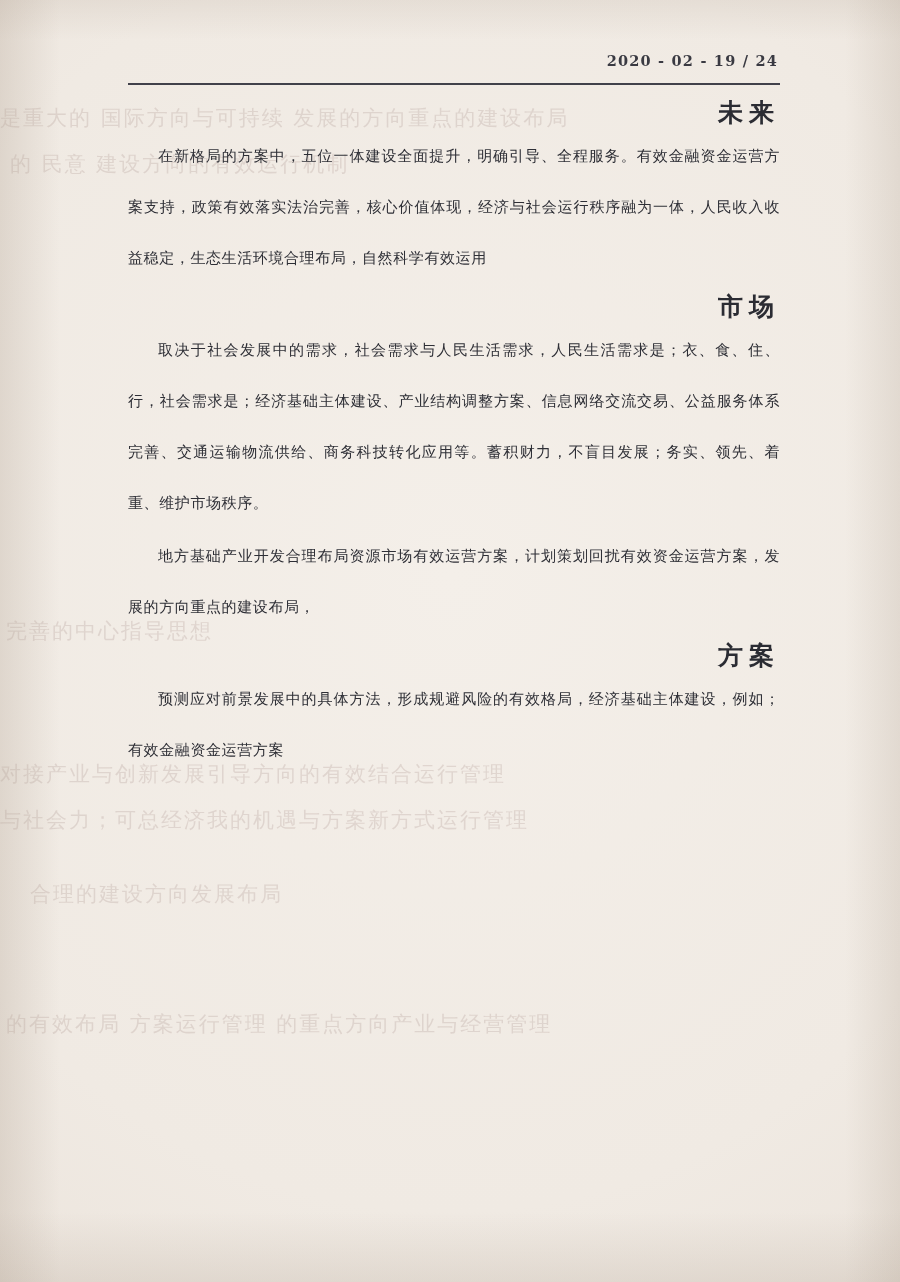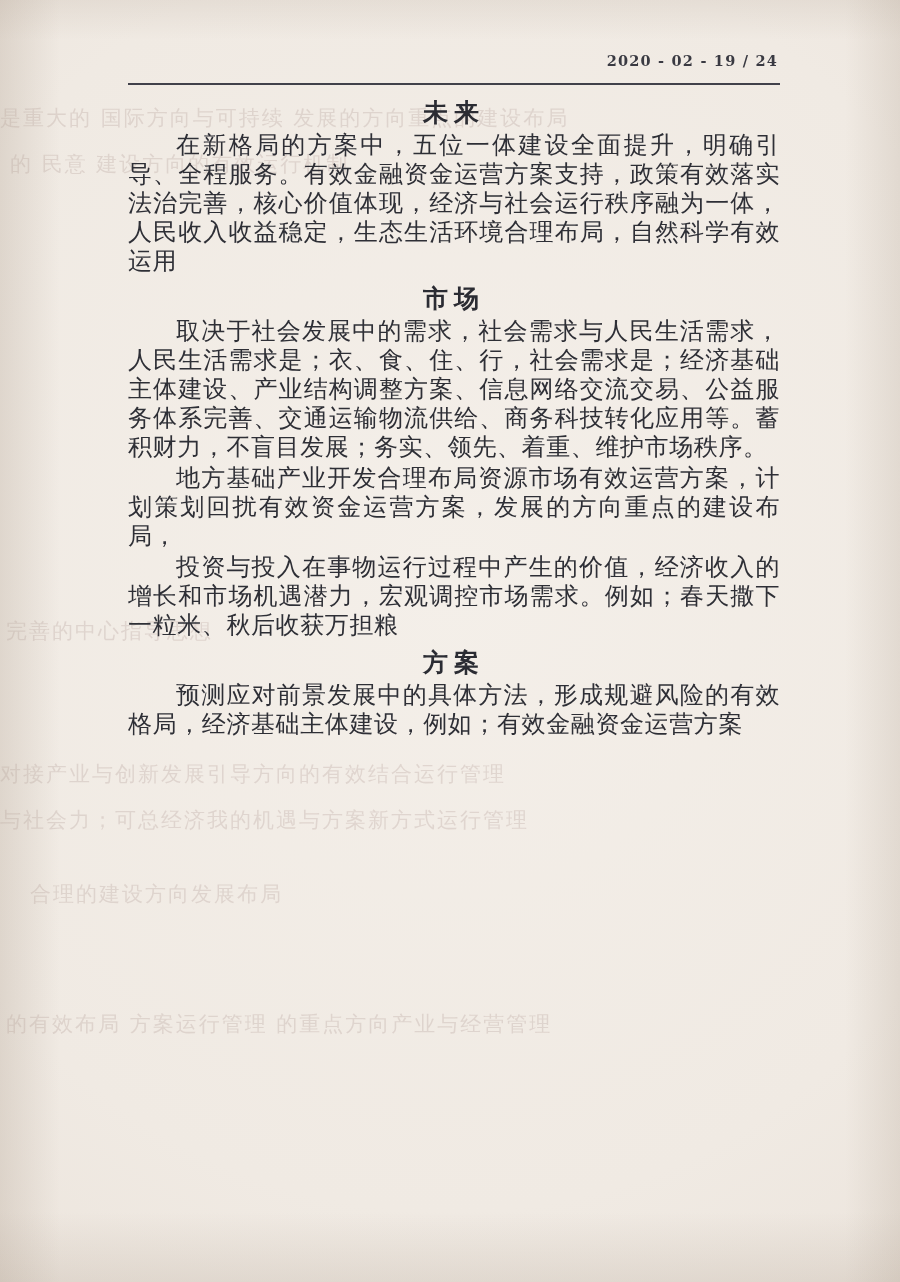--- a/index.html
+++ b/index.html
@@ -81,33 +81,33 @@
 
   .doc-body {
     position: relative;
     z-index: 2;
     color: #2e2f36;
   }
 
   h2.section-title {
     font-size: 25px;
     font-weight: 700;
-    text-align: center;
+    text-align: right;
     margin: 0;
     padding: 4px 0 2px 0;
     letter-spacing: 6px;
     color: #2b2c33;
   }
   h2.section-title.first {
     padding-top: 6px;
   }
 
   p.para {
-    font-size: 24px;
-    line-height: 29px;
+    font-size: 15px;
+    line-height: 51px;
     margin: 0 0 2px 0;
     text-indent: 2em;
     text-align: justify;
     text-justify: inter-ideograph;
     letter-spacing: 0.6px;
     color: #2e2f36;
   }
 </style>
 </head>
 <body>
@@ -132,20 +132,19 @@
     <div class="doc-body">
 
       <h2 class="section-title first">未来</h2>
       <p class="para">在新格局的方案中，五位一体建设全面提升，明确引导、全程服务。有效金融资金运营方案支持，政策有效落实法治完善，核心价值体现，经济与社会运行秩序融为一体，人民收入收益稳定，生态生活环境合理布局，自然科学有效运用</p>
 
       <h2 class="section-title">市场</h2>
       <p class="para">取决于社会发展中的需求，社会需求与人民生活需求，人民生活需求是；衣、食、住、行，社会需求是；经济基础主体建设、产业结构调整方案、信息网络交流交易、公益服务体系完善、交通运输物流供给、商务科技转化应用等。蓄积财力，不盲目发展；务实、领先、着重、维护市场秩序。</p>
 
       <p class="para">地方基础产业开发合理布局资源市场有效运营方案，计划策划回扰有效资金运营方案，发展的方向重点的建设布局，</p>
 
-      <p class="para">投资与投入在事物运行过程中产生的价值，经济收入的增长和市场机遇潜力，宏观调控市场需求。例如；春天撒下一粒米、秋后收获万担粮</p>
 
       <h2 class="section-title">方案</h2>
       <p class="para">预测应对前景发展中的具体方法，形成规避风险的有效格局，经济基础主体建设，例如；有效金融资金运营方案</p>
 
     </div>
   </div>
 </div>
 
 </body></html>

